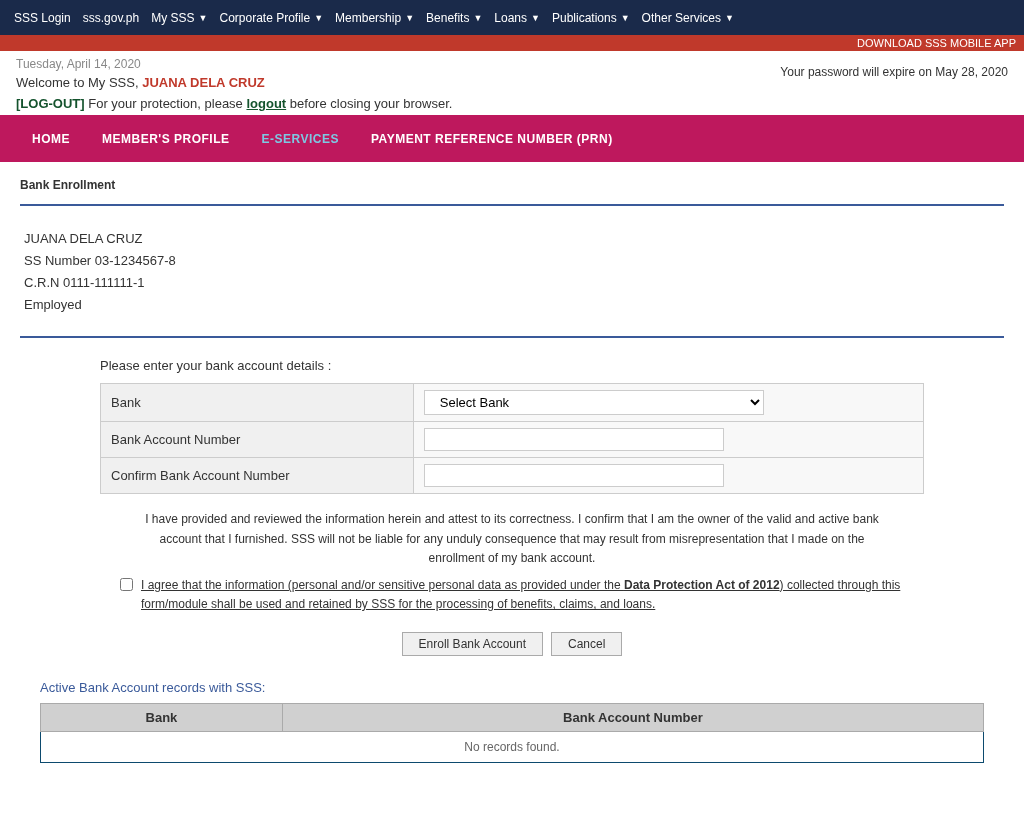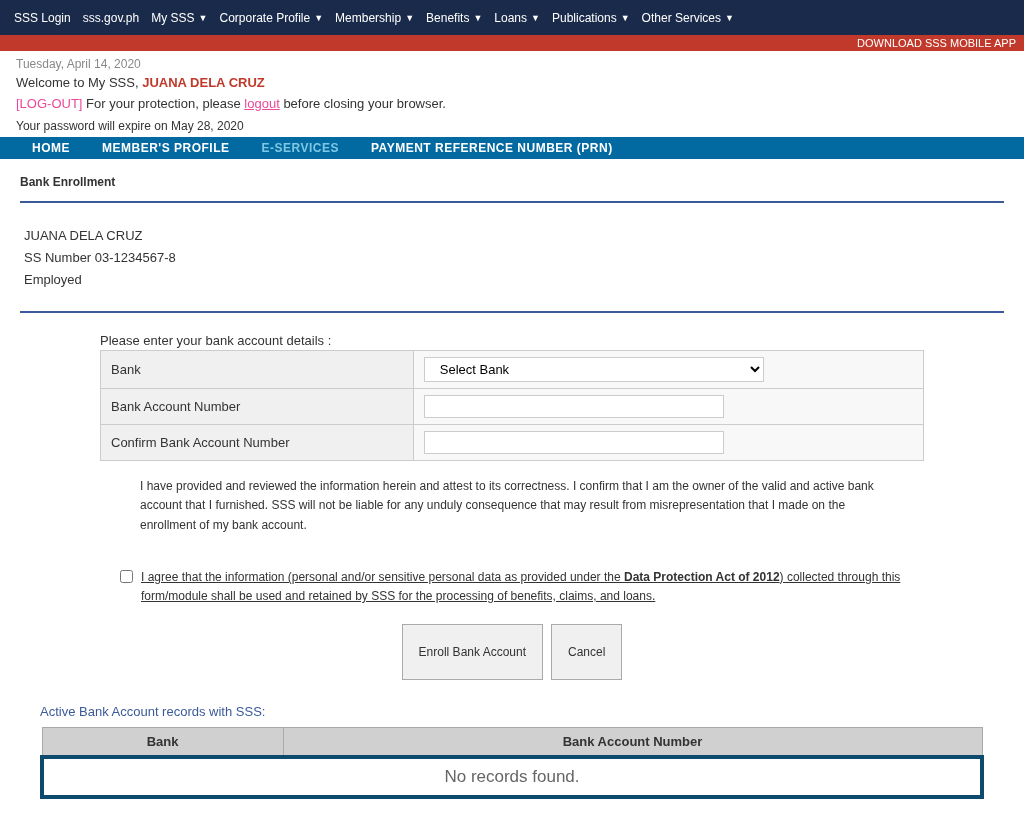--- a/index.html
+++ b/index.html
@@ -40,38 +40,37 @@
       padding: 2px 8px;
       font-size: 11px;
     }
 
     
     .info-bar {
       display: flex;
       justify-content: space-between;
       align-items: flex-start;
       padding: 6px 16px 4px 16px;
-      flex-direction: column;
     }
     .info-left { }
     .date-text { color: #888; font-size: 12px; margin-bottom: 4px; }
     .welcome-text { font-size: 13px; }
     .welcome-text .name { color: #c0392b; font-weight: bold; }
     .logout-bar { margin-top: 6px; font-size: 13px; }
-    .logout-link { color: #ec4899; font-weight: normal; }
+    .logout-link { color: #14532d; font-weight: bold; }
     .logout-text { color: #333; }
     .info-right { text-align: right; font-size: 12px; color: #333; padding-top: 8px; }
 
     
     .nav-tabs {
-      background: #0369a1;
+      background: #be185d;
       display: flex;
       align-items: center;
       padding: 0 16px;
-      height: 22px;
+      height: 47px;
       gap: 0;
     }
     .nav-tab {
       color: #fff;
       padding: 0 16px;
       height: 38px;
       display: flex;
       align-items: center;
       font-size: 12px;
       font-weight: bold;
@@ -113,21 +112,21 @@
       margin: 10px 0 20px 0;
     }
 
     
     .form-section {
       padding: 0 80px;
     }
 
     .form-label-main {
       font-size: 13px;
-      margin-bottom: 2px;
+      margin-bottom: 10px;
       color: #333;
     }
 
     .form-table {
       width: 100%;
       border-collapse: collapse;
       margin-bottom: 16px;
     }
     .form-table td {
       border: 1px solid #ccc;
@@ -148,25 +147,25 @@
       padding: 3px 11px;
       font-size: 13px;
       background: #fff;
     }
     .form-table select {
       width: 340px;
     }
 
     
     .disclaimer {
-      text-align: left;
+      text-align: center;
       font-size: 12px;
       color: #333;
       line-height: 1.6;
-      margin-bottom: 33px;
+      margin-bottom: 8px;
       padding: 0 40px;
     }
 
     
     .checkbox-row {
       display: flex;
       align-items: flex-start;
       margin-bottom: 18px;
       font-size: 12px;
       padding: 0 20px;
@@ -182,21 +181,21 @@
     
     .button-row {
       display: flex;
       justify-content: center;
       gap: 8px;
       margin-bottom: 24px;
     }
     .btn-enroll {
       background: #f0f0f0;
       border: 1px solid #aaa;
-      padding: 20px 16px;
+      padding: 4px 16px;
       font-size: 12px;
       cursor: pointer;
       color: #333;
     }
     .btn-cancel {
       background: #f0f0f0;
       border: 1px solid #aaa;
       padding: 4px 16px;
       font-size: 12px;
       cursor: pointer;
@@ -220,24 +219,24 @@
     }
     .bank-table th {
       background: #d0d0d0;
       border: 1px solid #aaa;
       padding: 6px 12px;
       font-size: 13px;
       font-weight: bold;
       text-align: center;
     }
     .bank-table td {
-      border: 4px solid #0c4a6e;
+      border: 1px solid #0c4a6e;
       padding: 8px 12px;
       text-align: center;
-      font-size: 17px;
+      font-size: 12px;
       color: #666;
     }
   </style>
 </head>
 <body>
 
 <div class="top-nav">
   <span>SSS Login</span>
   <span>sss.gov.ph</span>
   <span class="dropdown">
@@ -300,20 +299,24 @@
 
 <div class="main-content">
   <div class="page-title">Bank Enrollment</div>
   <hr class="divider">
 
   <div class="user-info">
     <div>JUANA DELA CRUZ</div>
     <div>
       <span>SS Number</span>
       <span> </span><span>03-1234567-8</span>
+    </div>
+    <div>
+      <span>C.R.N</span>
+      <span> </span><span>0111-111111-1</span>
     </div>
     <div>Employed</div>
   </div>
 
   <hr class="divider2">
 
   <div class="form-section">
     <div class="form-label-main">Please enter your bank account details :</div>
 
     <table class="form-table">

